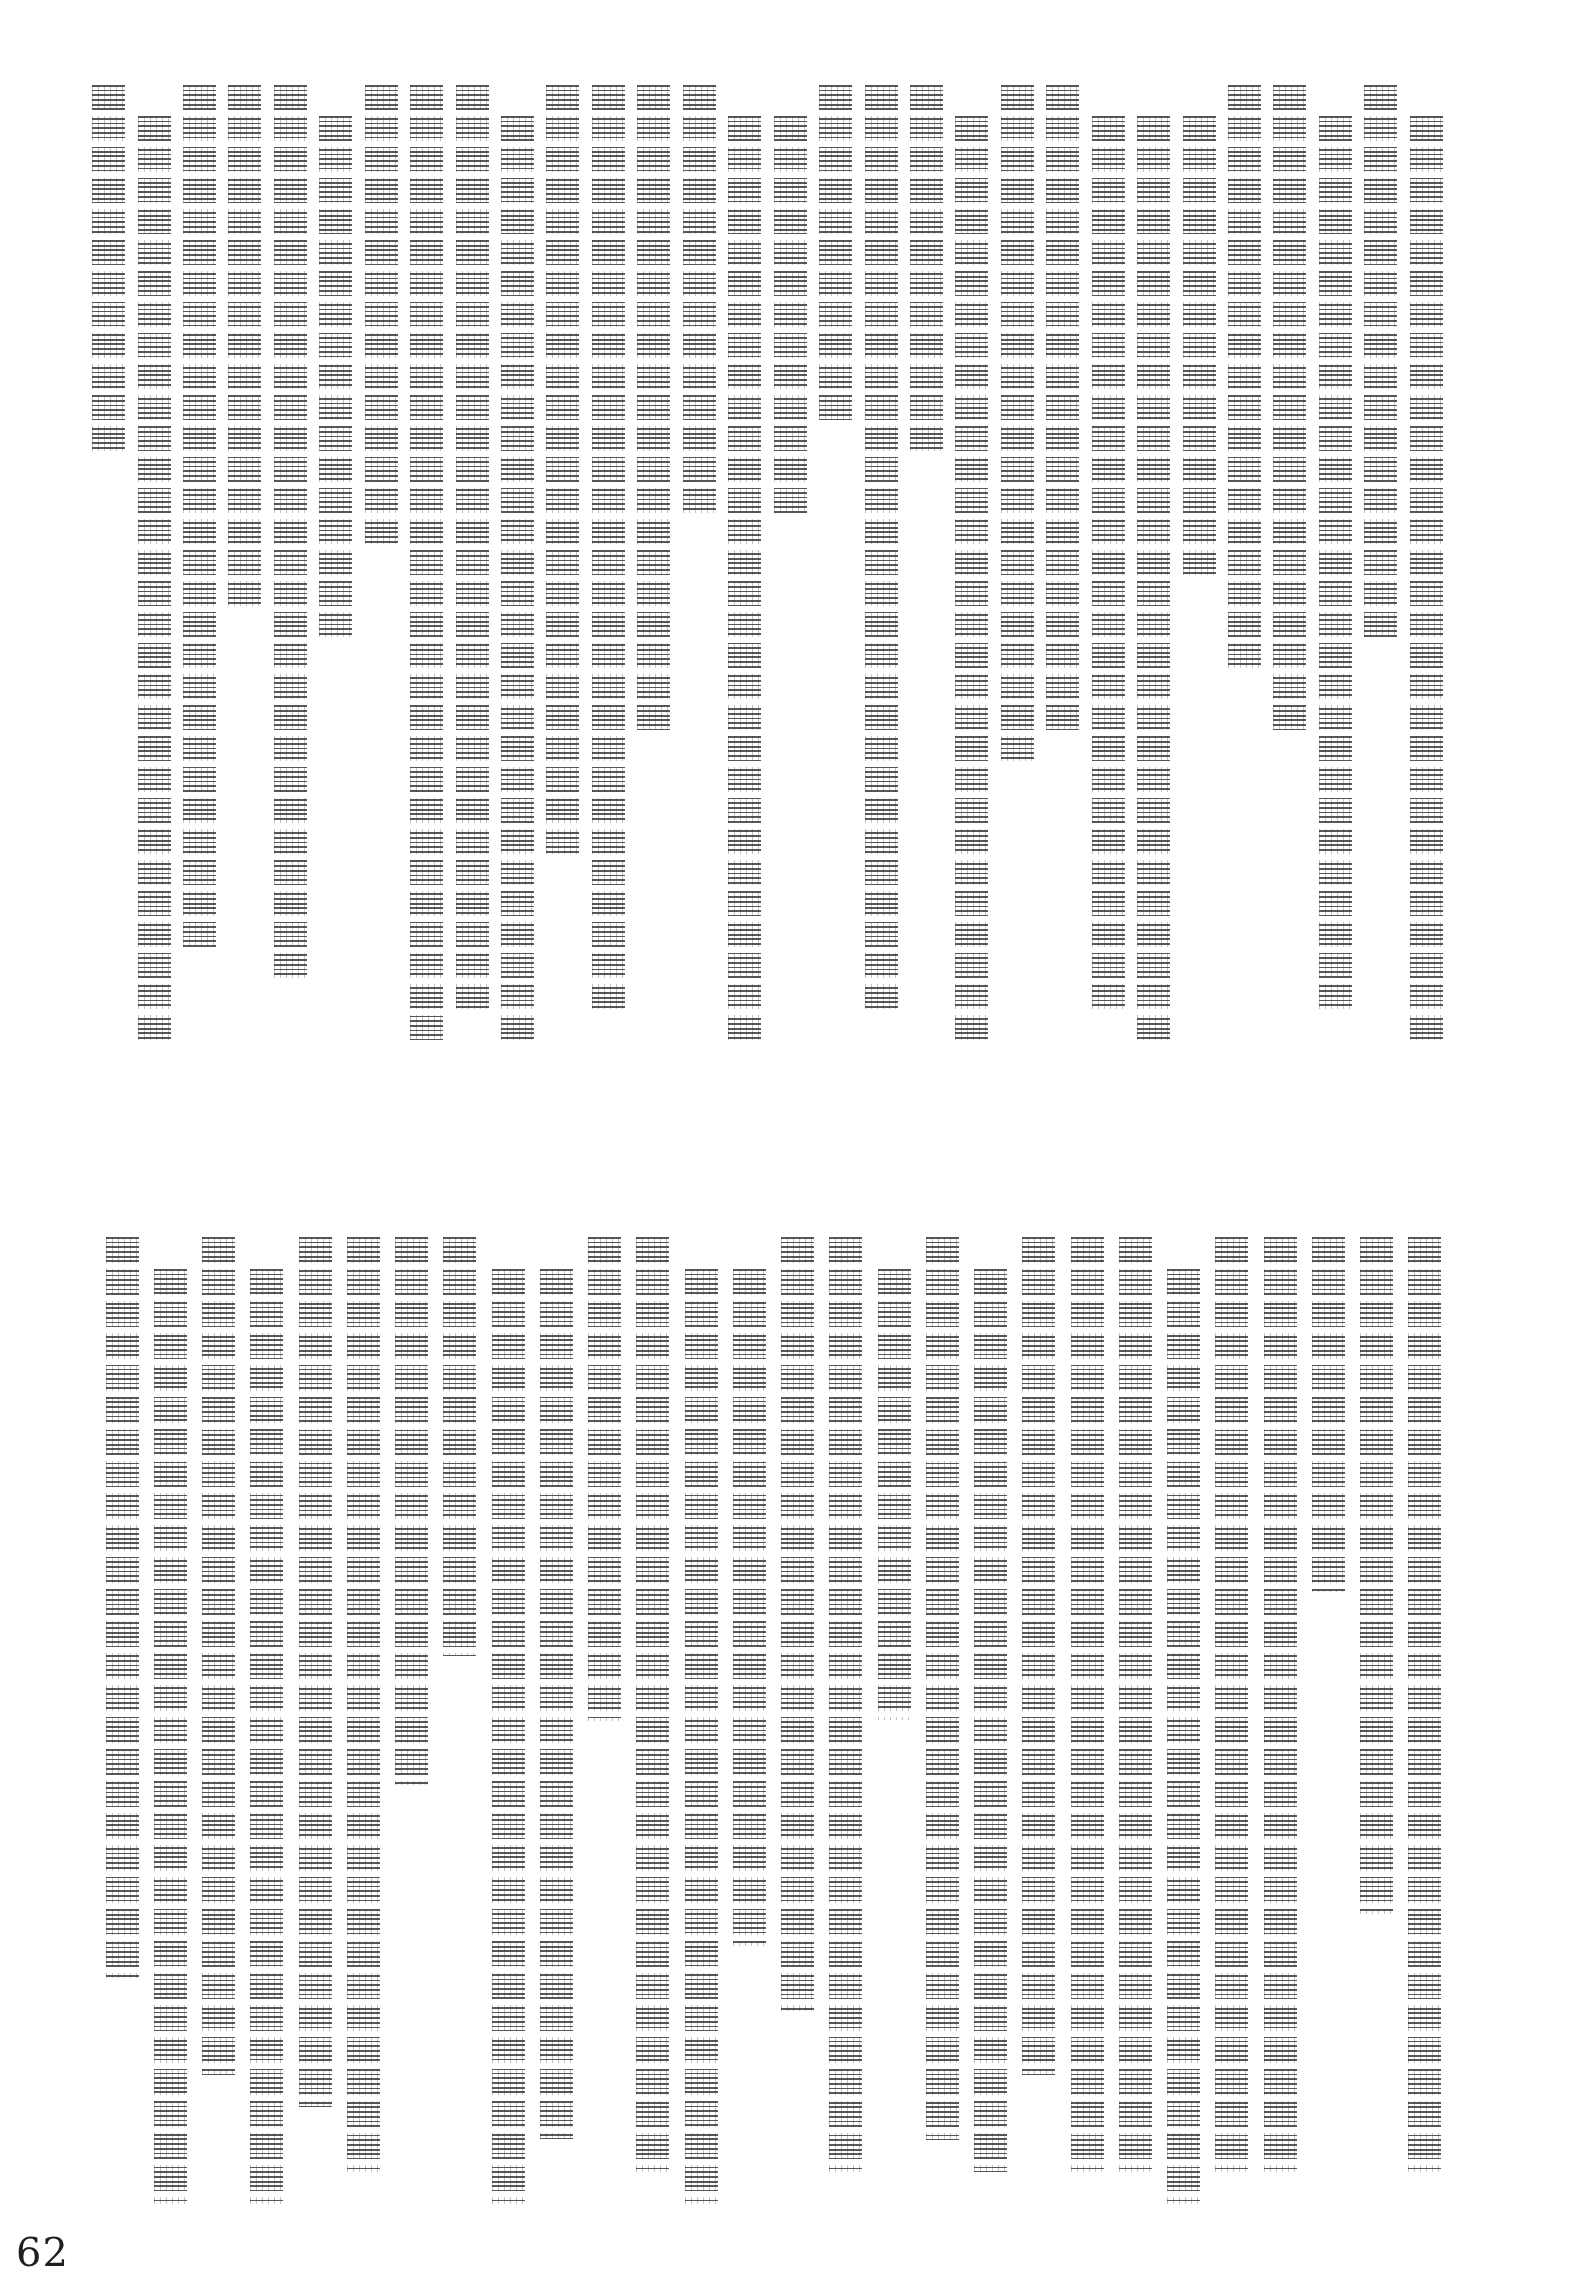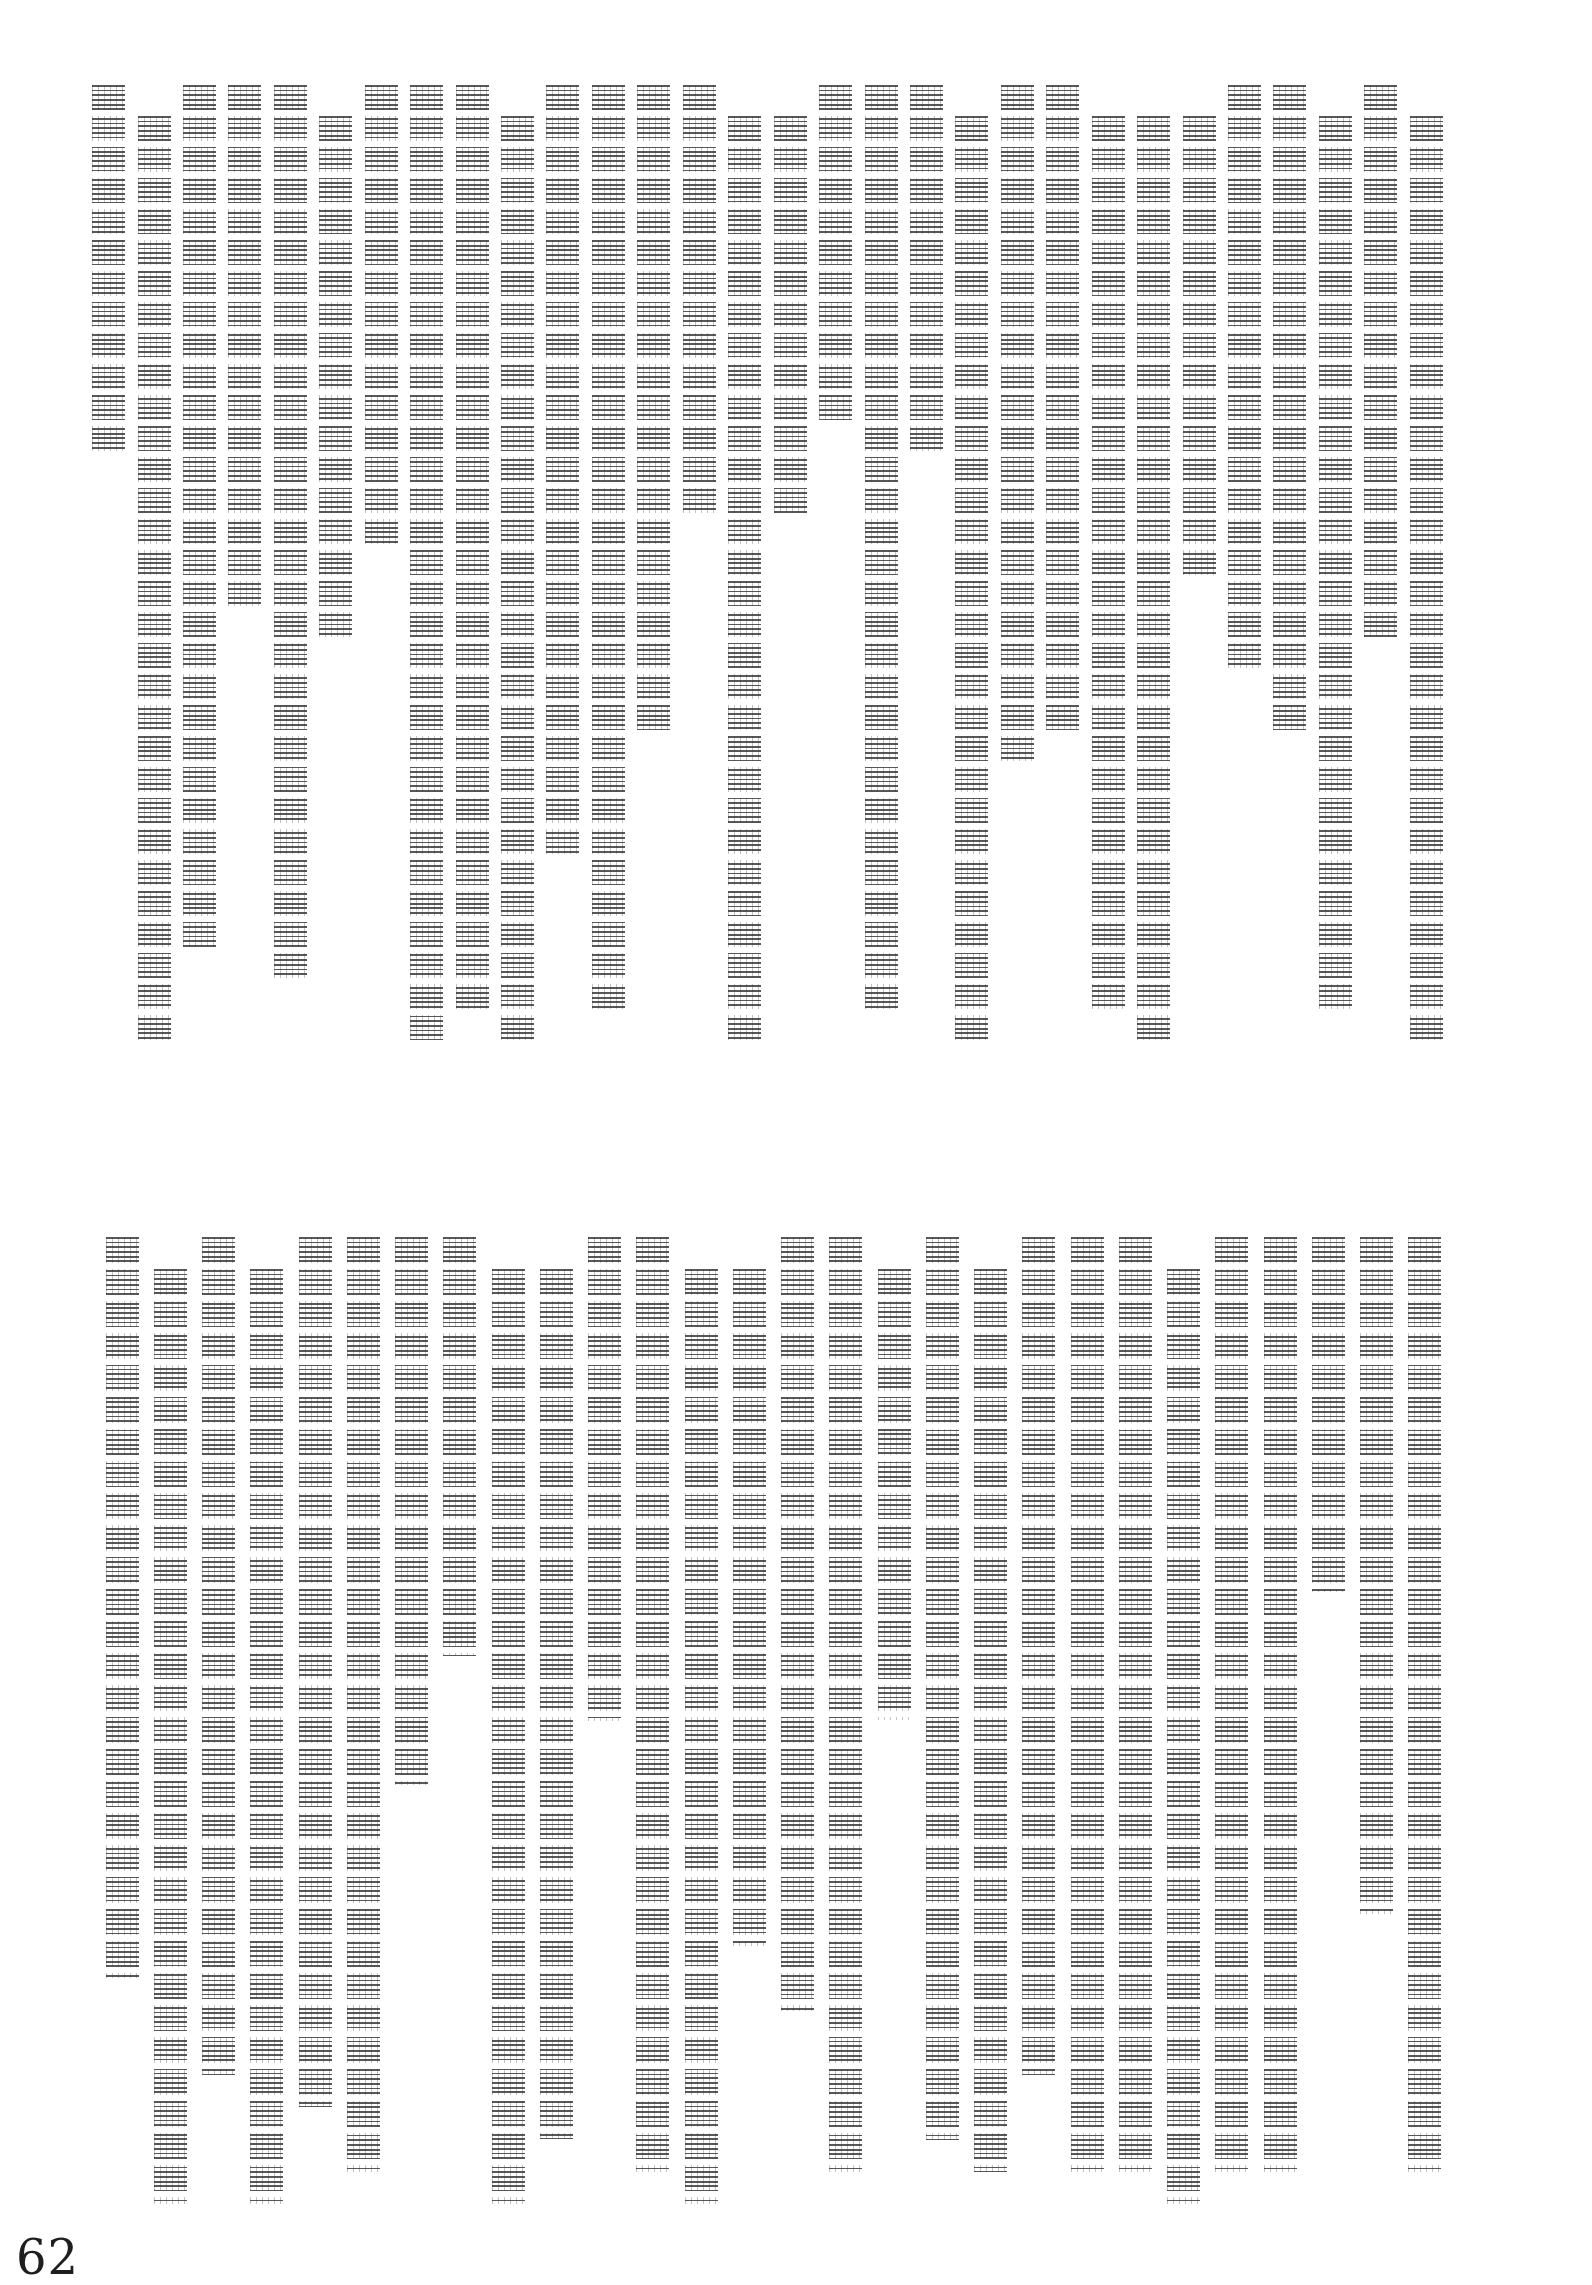--- a/index.html
+++ b/index.html
@@ -49,21 +49,21 @@
         rgba(40,40,40,0.30) 0px,
         rgba(40,40,40,0.30) 1.5px,
         rgba(40,40,40,0.0) 1.5px,
         rgba(40,40,40,0.0) 6px
       );
   }
   .page-number {
     position: absolute;
     left: 16px;
     top: 2229px;
-    font-size: 48px;
+    font-size: 40px;
     color: #1f1f1f;
     letter-spacing: 1px;
   }
 </style>
 </head>
 <body>
 
 <div class="page">
 
   <div class="text-block top" style="--pitch: 31px;">

